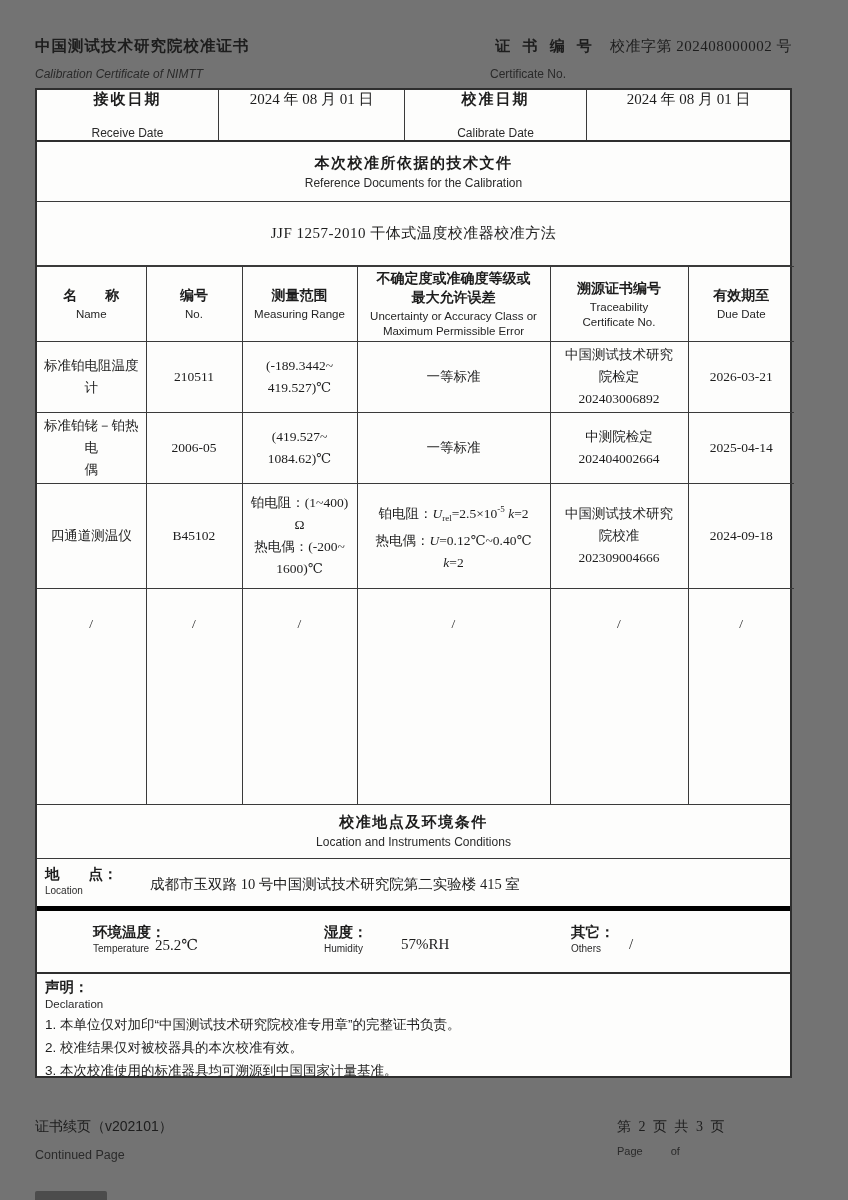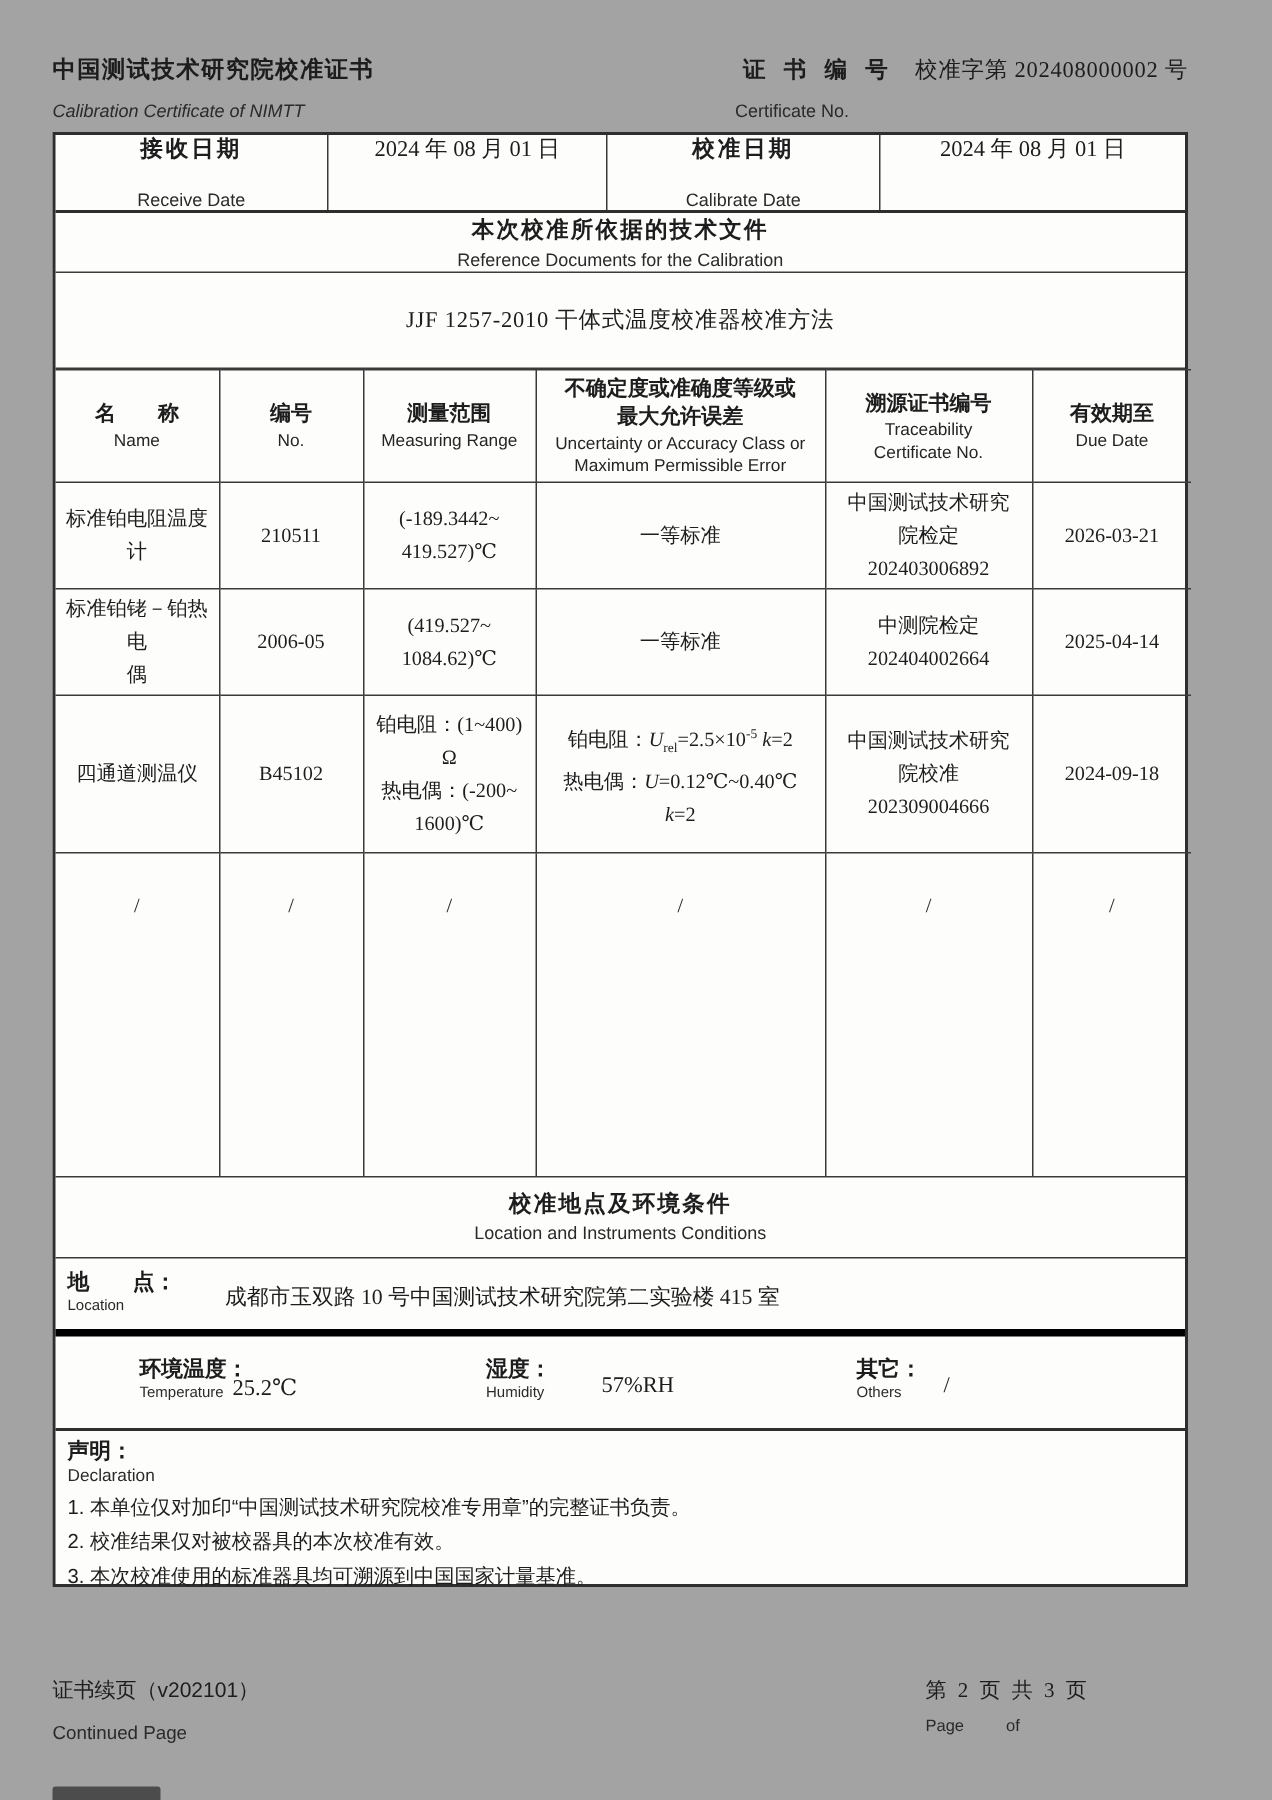--- a/index.html
+++ b/index.html
@@ -1,21 +1,21 @@
 <!DOCTYPE html>
 <html><head>
 <meta charset="utf-8">
 <style>
   * { margin:0; padding:0; box-sizing:border-box; }
   html,body { background:#e8e8e8; }
   .sheet {
     position:relative;
     width:848px; height:1200px;
     margin:0 auto;
-    background:#a3a3a3;
+    background:#737373;
     color:#1d1d1d;
     font-family:"Liberation Sans","DejaVu Sans",sans-serif;
     overflow:hidden;
   }
   .cn-bold { font-weight:600; }
   .en-sub { font-family:"Liberation Sans","DejaVu Sans",sans-serif; font-weight:400; color:#2a2a2a; }
 
   
   .doc-header { position:absolute; left:35px; right:56px; top:36px; }
   .doc-header .row1 { display:flex; justify-content:space-between; align-items:baseline; }
@@ -35,21 +35,21 @@
   .row-dates > div:last-child { border-right:none; }
   .dc1 { width:182px; } .dc2 { width:186px; } .dc3 { width:182px; } .dc4 { flex:1; }
   .date-label-cn { font-size:15px; font-weight:600; letter-spacing:2px; }
   .date-label-en { font-size:12px; margin-top:2px; }
   .date-value { font-size:15px; font-family:"Liberation Serif","DejaVu Serif",serif; }
 
   
   .sec-title { display:flex; flex-direction:column; align-items:center; justify-content:center; border-bottom:1px solid #3a3a3a; }
   .sec-title .t-cn { font-size:15px; font-weight:600; letter-spacing:1.5px; }
   .sec-title .t-en { font-size:12px; margin-top:3px; }
-  .sec-ref { height:40px; }
+  .sec-ref { height:60px; }
   .ref-content { height:64px; display:flex; align-items:center; justify-content:center; font-size:15px; border-bottom:1px solid #3a3a3a; font-family:"Liberation Serif","DejaVu Serif",serif; letter-spacing:0.5px; }
   .sec-standards { height:49px; }
 
   
   table.std { border-collapse:collapse; width:757px; table-layout:fixed; }
   table.std th, table.std td { border:1px solid #3a3a3a; text-align:center; vertical-align:middle; padding:2px 3px; }
   table.std tr > *:first-child { border-left:none; }
   table.std tr > *:last-child { border-right:none; }
   table.std thead tr { height:73px; }
   table.std thead th { font-weight:400; }

